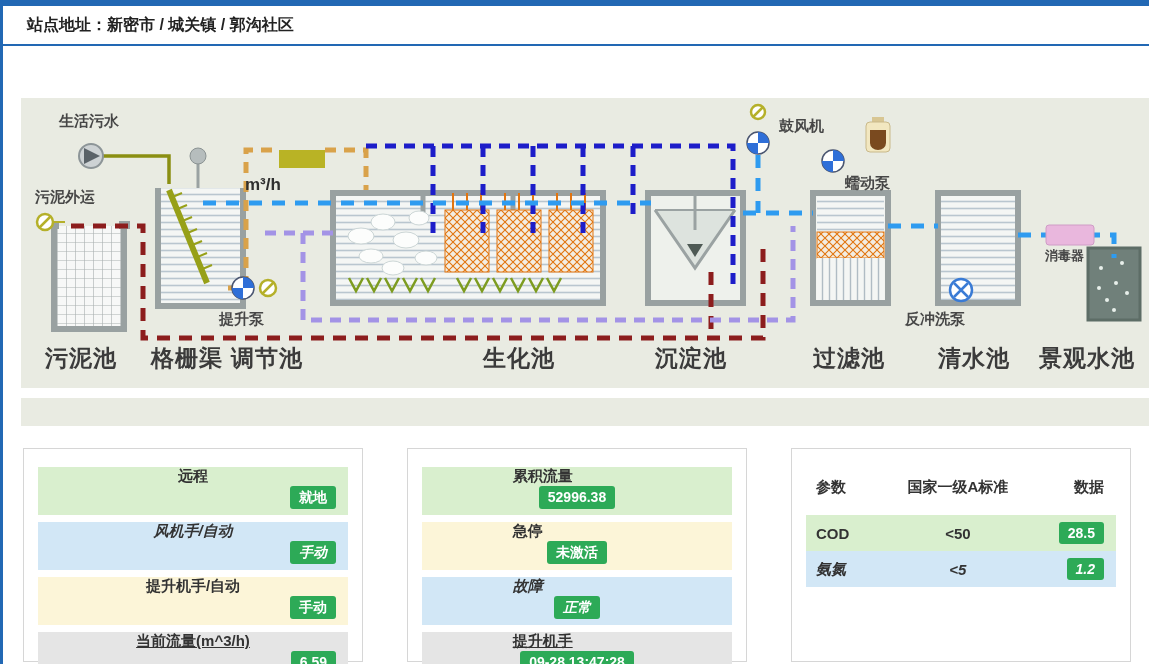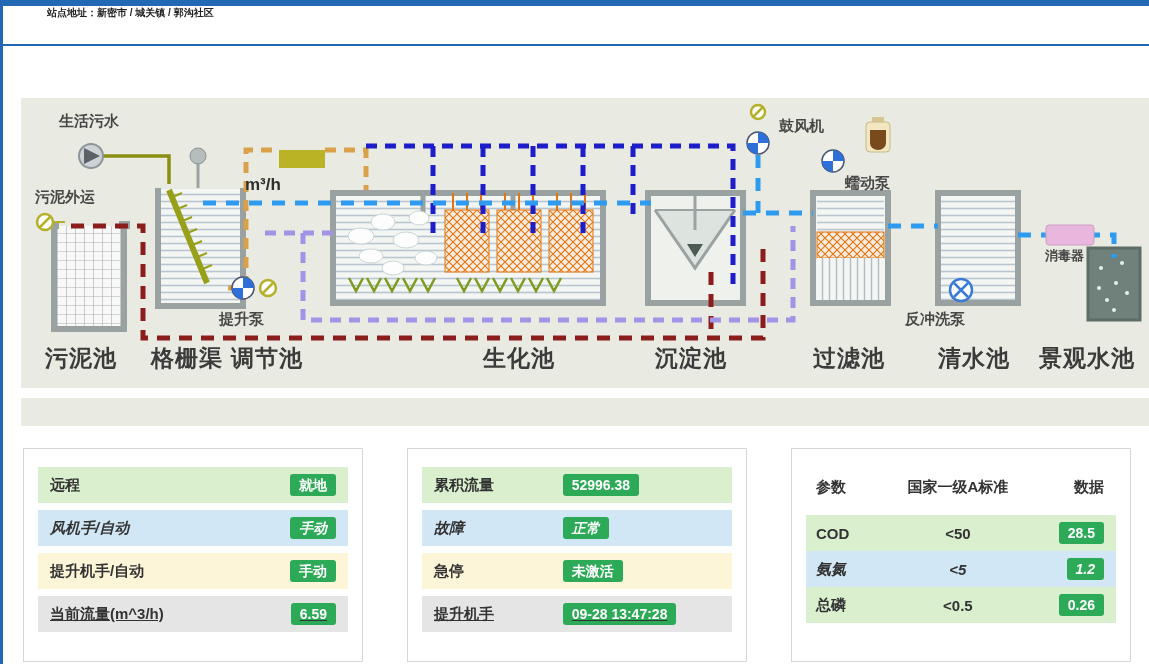--- a/index.html
+++ b/index.html
@@ -4,23 +4,23 @@
 <style>
   * { margin:0; padding:0; box-sizing:border-box; }
   html,body { width:1149px; height:664px; overflow:hidden; }
   body {
     font-family:"Liberation Sans","DejaVu Sans",sans-serif;
     background:#ffffff;
     border-left:3px solid #2268b4;
   }
   .topbar { height:6px; background:#2268b4; }
   .header {
-    height:40px; display:flex; 
-    padding-left:44px; border-bottom:2px solid #2268b4;
-    font-size:10px; font-weight:bold; color:#222;
+    height:40px; display:flex; align-items:center;
+    padding-left:24px; border-bottom:2px solid #2268b4;
+    font-size:16px; font-weight:bold; color:#222;
   }
   .diagram-band {
     margin-left:18px; margin-top:52px;
     width:1131px; height:290px; background:#e9ebe2;
   }
   .sub-band {
     margin-left:18px; margin-top:10px;
     width:1131px; height:28px; background:#e9ebe2;
   }
   svg text { font-family:"Liberation Sans","DejaVu Sans",sans-serif; font-weight:bold; fill:#474747; font-size:15px; }
@@ -31,23 +31,23 @@
   .panels {
     display:flex; justify-content:space-between;
     padding:0 18px 0 20px; margin-top:22px;
   }
   .panel {
     width:340px; height:214px;
     border:1px solid #d6d6d6; background:#fff;
     padding:18px 14px;
   }
   .row {
-    height:36px; margin-bottom:7px;
+    height:48px; margin-bottom:7px;
     display:flex; align-items:center;
-    padding:0 12px; font-size:15px; font-weight:bold; color:#333;
+    padding:0 12px; font-size:15px; font-weight:bold; color:#333;flex-direction:column;
   }
   .row-green { background:#d9efce; }
   .row-blue  { background:#d2e7f6;font-style:italic; }
   .row-cream { background:#fcf5d8; }
   .row-pink  { background:#e5e5e5;text-decoration:underline; }
   .badge {
     display:inline-block;
     background:#2daa57; color:#fff;
     font-size:14px; font-weight:bold;
     padding:3px 9px; border-radius:3px; line-height:1.2;
@@ -273,27 +273,27 @@
       <span class="lbl">当前流量(m^3/h)</span>
       <span class="badge">6.59</span>
     </div>
   </div>
 
   <div class="panel panel-status">
     <div class="row row-green">
       <span class="lbl">累积流量</span>
       <span class="badge">52996.38</span>
     </div>
+    <div class="row row-cream">
+      <span class="lbl">急停</span>
+      <span class="badge">未激活</span>
+    </div>
     <div class="row row-blue">
       <span class="lbl">故障</span>
       <span class="badge">正常</span>
-    </div>
-    <div class="row row-cream">
-      <span class="lbl">急停</span>
-      <span class="badge">未激活</span>
     </div>
     <div class="row row-pink">
       <span class="lbl">提升机手</span>
       <span class="badge">09-28 13:47:28</span>
     </div>
   </div>
 
   <div class="panel panel-quality">
     <div class="qrow qhead">
       <span class="c1">参数</span>
@@ -303,20 +303,15 @@
     <div class="qrow row-green">
       <span class="c1">COD</span>
       <span class="c2">&lt;50</span>
       <span class="c3"><span class="badge">28.5</span></span>
     </div>
     <div class="qrow row-blue">
       <span class="c1">氨氮</span>
       <span class="c2">&lt;5</span>
       <span class="c3"><span class="badge">1.2</span></span>
     </div>
-    <div class="qrow row-green">
-      <span class="c1">总磷</span>
-      <span class="c2">&lt;0.5</span>
-      <span class="c3"><span class="badge">0.26</span></span>
-    </div>
   </div>
 
 </div>
 
 </body></html>

